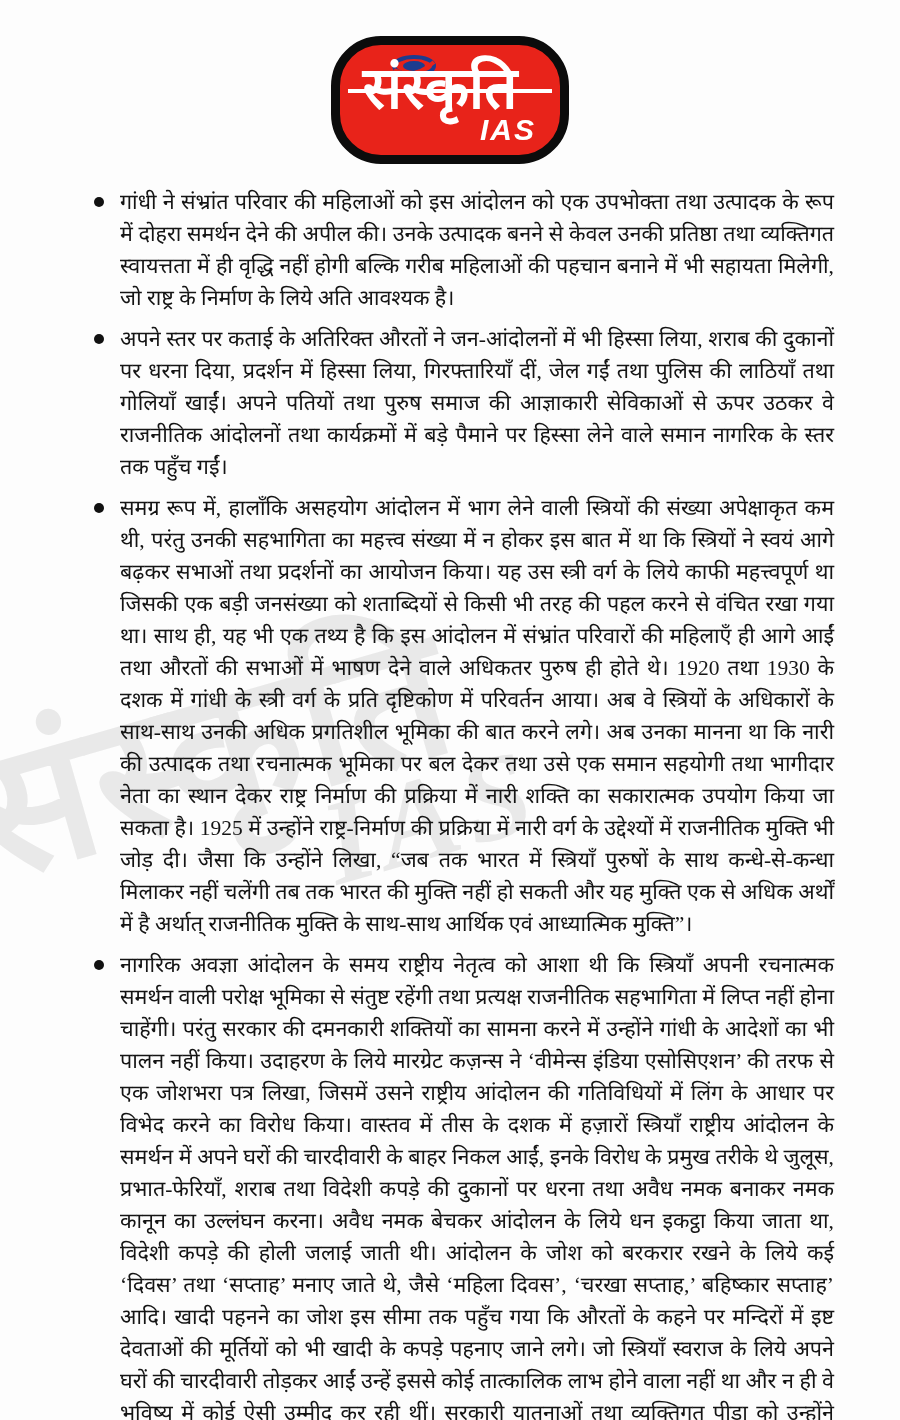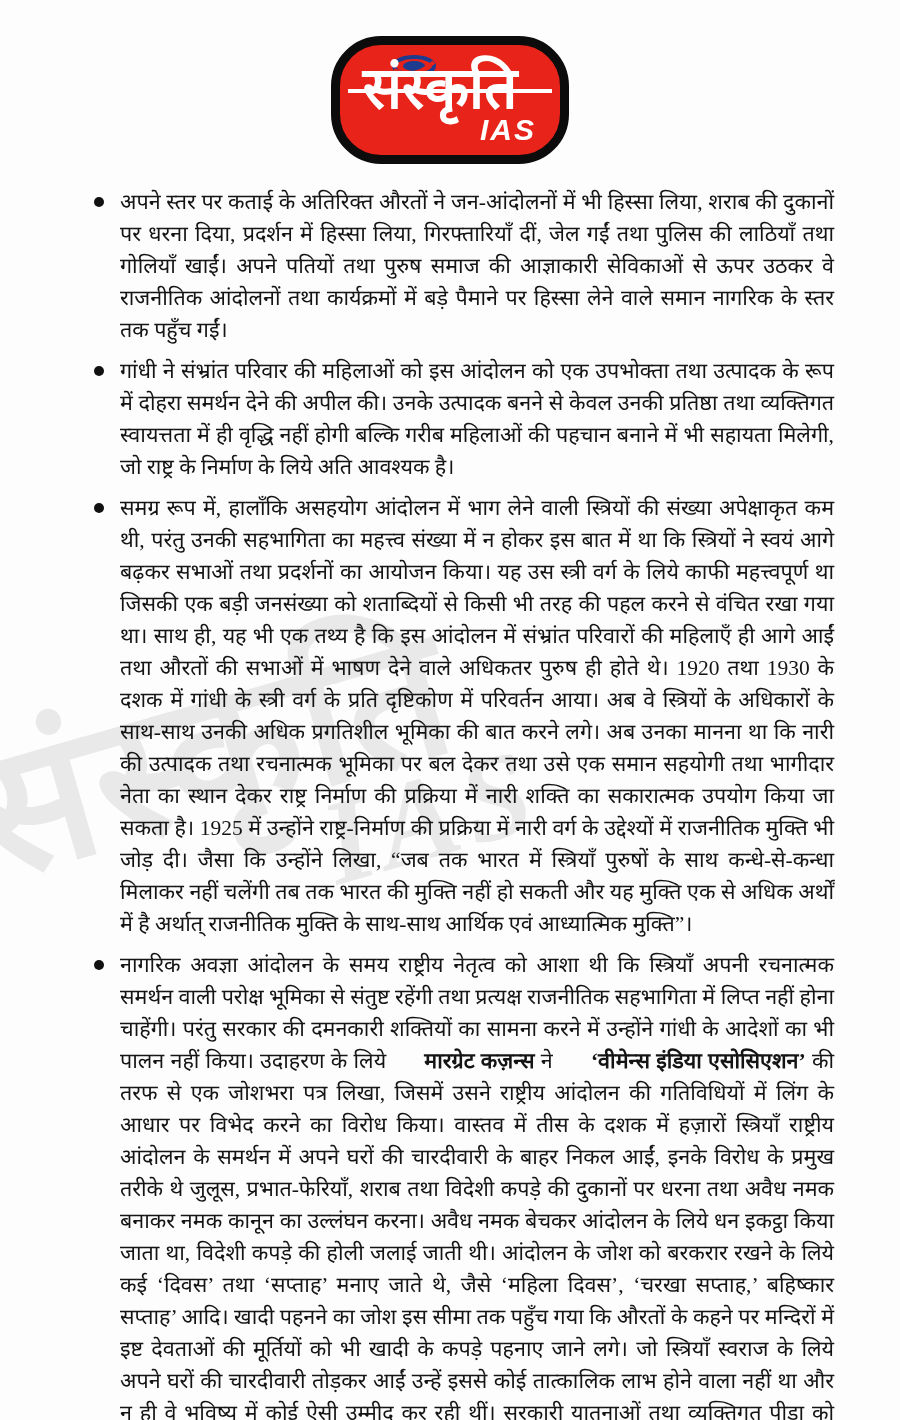--- a/index.html
+++ b/index.html
@@ -68,21 +68,21 @@
     margin-top:11px;
     margin-right:16px;
   }
   .para {
     flex:1;
     font-size:21.5px;
     line-height:32px;
     text-align:justify;
     color:#141414;
   }
-  .bold { font-weight:bold;margin-left:32px; }
+  .bold { font-weight:normal; }
 </style>
 </head>
 <body>
 
 <div class="page">
 
   <div class="watermark">
     <span class="wm-dev">संस्कृति</span>
     <span class="wm-lat">IAS</span>
   </div>
@@ -100,28 +100,28 @@
       <div class="logo-dev">संस्कृति</div>
       <div class="logo-ias">IAS</div>
     </div>
   </header>
 
   <main class="content">
 
     <div class="bullet">
       <span class="dot"></span>
       <p class="para">
-        <span>अपने स्तर पर कताई के अतिरिक्त औरतों ने जन-आंदोलनों में भी हिस्सा लिया, शराब की दुकानों पर धरना दिया, प्रदर्शन में हिस्सा लिया, गिरफ्तारियाँ दीं, जेल गईं तथा पुलिस की लाठियाँ तथा गोलियाँ खाईं। अपने पतियों तथा पुरुष समाज की आज्ञाकारी सेविकाओं से ऊपर उठकर वे राजनीतिक आंदोलनों तथा कार्यक्रमों में बड़े पैमाने पर हिस्सा लेने वाले समान नागरिक के स्तर तक पहुँच गईं।</span>
+        <span>गांधी ने संभ्रांत परिवार की महिलाओं को इस आंदोलन को एक उपभोक्ता तथा उत्पादक के रूप में दोहरा समर्थन देने की अपील की। उनके उत्पादक बनने से केवल उनकी प्रतिष्ठा तथा व्यक्तिगत स्वायत्तता में ही वृद्धि नहीं होगी बल्कि गरीब महिलाओं की पहचान बनाने में भी सहायता मिलेगी, जो राष्ट्र के निर्माण के लिये अति आवश्यक है।</span>
       </p>
     </div>
 
     <div class="bullet">
       <span class="dot"></span>
       <p class="para">
-        <span>गांधी ने संभ्रांत परिवार की महिलाओं को इस आंदोलन को एक उपभोक्ता तथा उत्पादक के रूप में दोहरा समर्थन देने की अपील की। उनके उत्पादक बनने से केवल उनकी प्रतिष्ठा तथा व्यक्तिगत स्वायत्तता में ही वृद्धि नहीं होगी बल्कि गरीब महिलाओं की पहचान बनाने में भी सहायता मिलेगी, जो राष्ट्र के निर्माण के लिये अति आवश्यक है।</span>
+        <span>अपने स्तर पर कताई के अतिरिक्त औरतों ने जन-आंदोलनों में भी हिस्सा लिया, शराब की दुकानों पर धरना दिया, प्रदर्शन में हिस्सा लिया, गिरफ्तारियाँ दीं, जेल गईं तथा पुलिस की लाठियाँ तथा गोलियाँ खाईं। अपने पतियों तथा पुरुष समाज की आज्ञाकारी सेविकाओं से ऊपर उठकर वे राजनीतिक आंदोलनों तथा कार्यक्रमों में बड़े पैमाने पर हिस्सा लेने वाले समान नागरिक के स्तर तक पहुँच गईं।</span>
       </p>
     </div>
 
     <div class="bullet">
       <span class="dot"></span>
       <p class="para">
         <span>समग्र रूप में, हालाँकि असहयोग आंदोलन में भाग लेने वाली स्त्रियों की संख्या अपेक्षाकृत कम थी, परंतु उनकी सहभागिता का महत्त्व संख्या में न होकर इस बात में था कि स्त्रियों ने स्वयं आगे बढ़कर सभाओं तथा प्रदर्शनों का आयोजन किया। यह उस स्त्री वर्ग के लिये काफी महत्त्वपूर्ण था जिसकी एक बड़ी जनसंख्या को शताब्दियों से किसी भी तरह की पहल करने से वंचित रखा गया था। साथ ही, यह भी एक तथ्य है कि इस आंदोलन में संभ्रांत परिवारों की महिलाएँ ही आगे आईं तथा औरतों की सभाओं में भाषण देने वाले अधिकतर पुरुष ही होते थे। 1920 तथा 1930 के दशक में गांधी के स्त्री वर्ग के प्रति दृष्टिकोण में परिवर्तन आया। अब वे स्त्रियों के अधिकारों के साथ-साथ उनकी अधिक प्रगतिशील भूमिका की बात करने लगे। अब उनका मानना था कि नारी की उत्पादक तथा रचनात्मक भूमिका पर बल देकर तथा उसे एक समान सहयोगी तथा भागीदार नेता का स्थान देकर राष्ट्र निर्माण की प्रक्रिया में नारी शक्ति का सकारात्मक उपयोग किया जा सकता है। 1925 में उन्होंने राष्ट्र-निर्माण की प्रक्रिया में नारी वर्ग के उद्देश्यों में राजनीतिक मुक्ति भी जोड़ दी। जैसा कि उन्होंने लिखा, “जब तक भारत में स्त्रियाँ पुरुषों के साथ कन्धे-से-कन्धा मिलाकर नहीं चलेंगी तब तक भारत की मुक्ति नहीं हो सकती और यह मुक्ति एक से अधिक अर्थों में है अर्थात् राजनीतिक मुक्ति के साथ-साथ आर्थिक एवं आध्यात्मिक मुक्ति”।</span>
       </p>
     </div>
 

